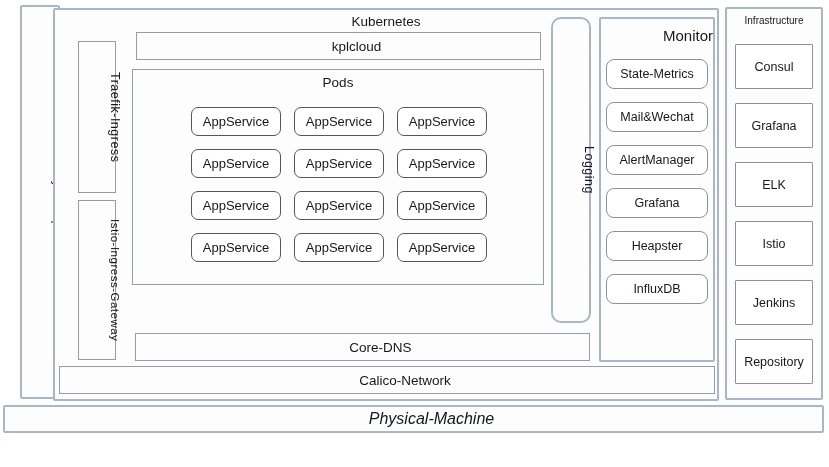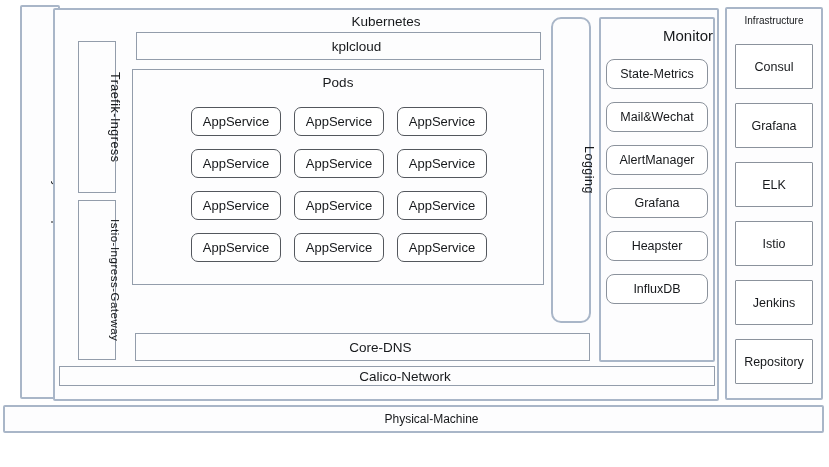--- a/index.html
+++ b/index.html
@@ -51,21 +51,21 @@
     column-gap:13px; row-gap:13px;
   }
   .app {
     border:1.4px solid #53575d; border-radius:7px; background:#ffffff;
     display:flex; align-items:center; justify-content:center;
     font-size:13px;
   }
 
   .istio-bar { left:80px; top:284px; width:404px; height:27px; font-size:13.5px; }
   .coredns   { left:80px; top:323px; width:455px; height:28px; font-size:13.5px; }
-  .calico    { left:4px;  top:356px; width:656px; height:20px; font-size:13.5px; }
+  .calico    { left:4px;  top:356px; width:656px; height:28px; font-size:13.5px; }
 
   .logging { left:496px; top:7px; width:36px; height:306px; border-radius:10px; font-size:12.5px; }
 
   .monitor { left:544px; top:7px; width:116px; height:345px; }
   .monitor-title { position:absolute; top:8px; left:0; right:0; text-align:right; font-size:15px; }
   .monitor-list {
     position:absolute; left:5px; right:5px; top:40px;
     display:flex; flex-direction:column; gap:13px;
   }
   .monitor-item {
@@ -80,21 +80,21 @@
   .infra-list {
     position:absolute; left:8px; right:8px; top:35px;
     display:flex; flex-direction:column; gap:14px;
   }
   .infra-item {
     height:45px; border-radius:1px;
     display:flex; align-items:center; justify-content:center;
     font-size:12.5px;
   }
 
-  .physical { left:3px; top:405px; width:821px; height:28px; font-size:12px; }
+  .physical { left:3px; top:405px; width:821px; height:28px; font-size:16px;font-style:italic; }
 </style>
 </head>
 <body>
 
 <div class="canvas">
 
   <div class="abs outer center haproxy">
     <span class="vtext">HAProxy+Keeperlived</span>
   </div>
 

